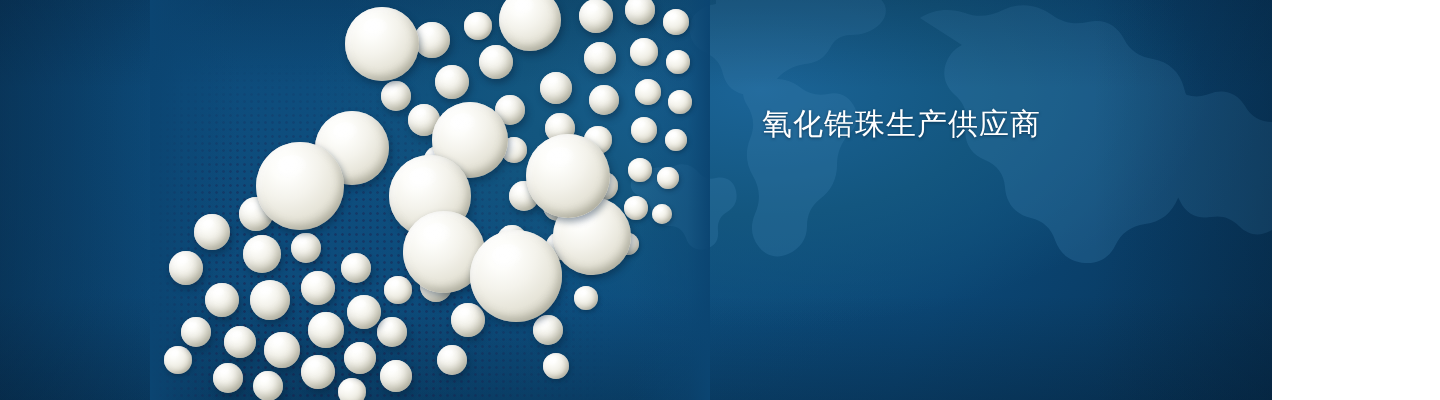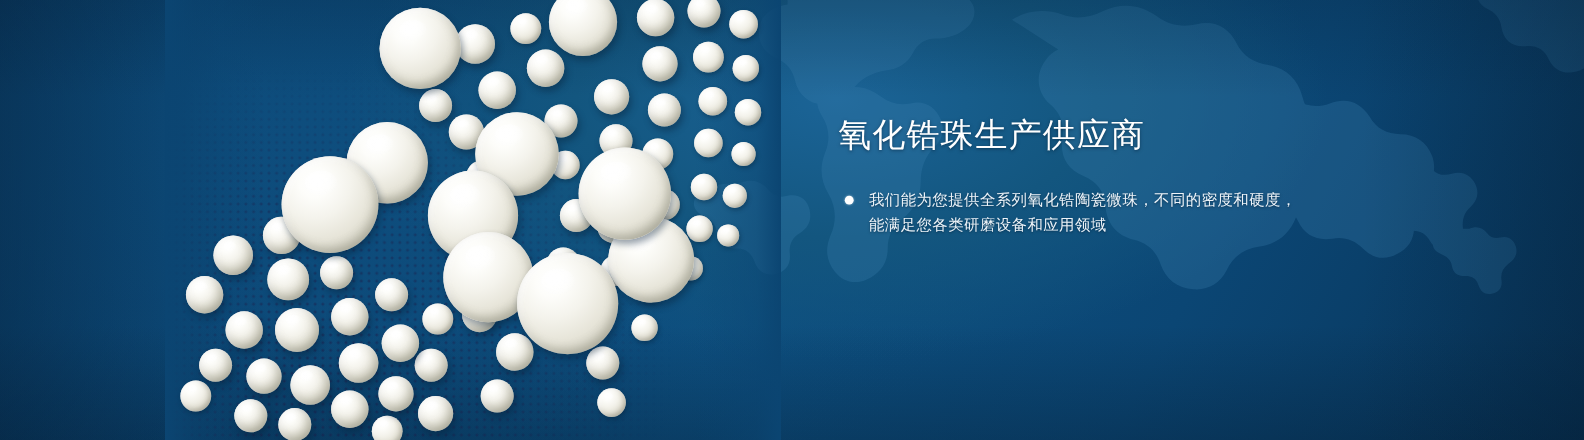--- a/index.html
+++ b/index.html
@@ -1,21 +1,21 @@
 <!DOCTYPE html>
 <html><head>
 <meta charset="utf-8">
 <title>Banner</title>
 <style>
   html,body{margin:0;padding:0;background:#fff;}
   *{box-sizing:border-box;}
 
   #banner{
     position:relative;
-    width:1440px;
+    width:1272px;
     height:400px;
     overflow:hidden;
     font-family:"Liberation Sans","DejaVu Sans",sans-serif;
     background:#0b4572;
   }
 
   
   .bg-base{
     position:absolute; inset:0;
     background:
@@ -234,21 +234,16 @@
         <div class="bead sm" style="width: 22px; height: 22px; left: 515px; top: 129px; z-index: 22;"></div>
         <div class="bead sm" style="width: 22px; height: 22px; left: 507px; top: 167px; z-index: 22;"></div>
         <div class="bead sm" style="width: 20px; height: 20px; left: 502px; top: 204px; z-index: 20;"></div>
       </div>
     <div class="photo-blend"></div>
   </div>
 
   <div class="copy">
     <h1 class="headline">氧化锆珠生产供应商</h1>
     <ul class="bullets">
-        <li class="bullet">
-          <span class="dot"></span>
-          <span class="line">我们能为您提供全系列氧化锆陶瓷微珠，不同的密度和硬度，</span>
-          <span class="line">能满足您各类研磨设备和应用领域</span>
-        </li>
       </ul>
   </div>
 
 </div>
 
 </body></html>

